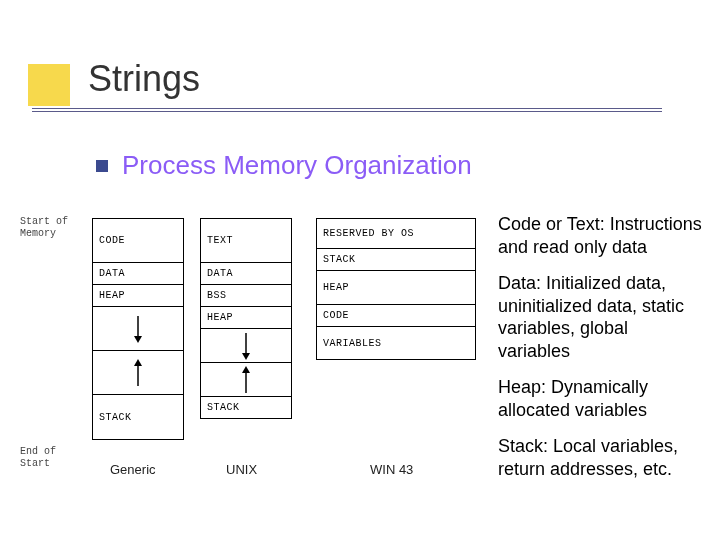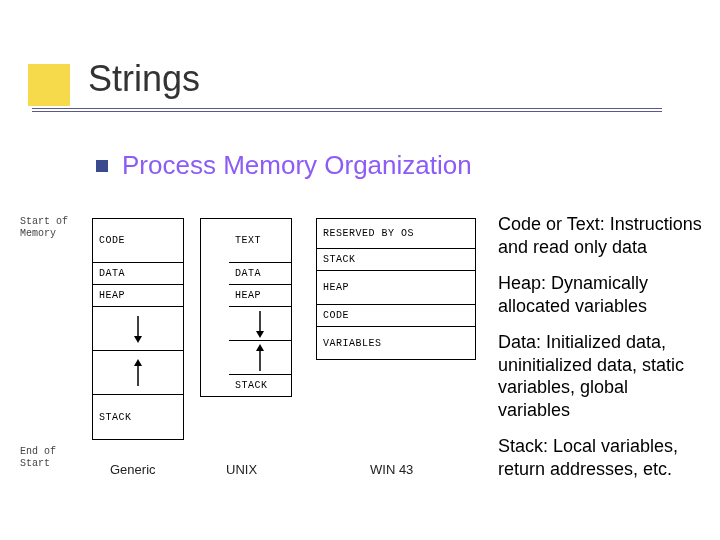--- a/index.html
+++ b/index.html
@@ -155,23 +155,24 @@
     <div class="seg arrow">
       <svg class="arrow-svg" viewBox="0 0 14 30">
           <line x1="7" y1="28" x2="7" y2="6" stroke="#000" stroke-width="1.5"></line>
           <polygon points="3,8 11,8 7,1" fill="#000"></polygon>
         </svg>
     </div>
     <div class="seg tall">STACK</div>
   </div>
   <div class="col-label" style="top:252px; left:90px;">Generic</div>
 
-  <div class="col" style="left:180px;padding-left:28px;">
+  <div class="col" style="left:180px;">
     <div class="seg tall">TEXT</div>
     <div class="seg">DATA</div>
+    <div class="seg">BSS</div>
     <div class="seg">HEAP</div>
     <div class="seg arrow" style="height:34px;">
       <svg class="arrow-svg" viewBox="0 0 14 30">
           <line x1="7" y1="2" x2="7" y2="24" stroke="#000" stroke-width="1.5"></line>
           <polygon points="3,22 11,22 7,29" fill="#000"></polygon>
         </svg>
     </div>
     <div class="seg arrow" style="height:34px;">
       <svg class="arrow-svg" viewBox="0 0 14 30">
           <line x1="7" y1="28" x2="7" y2="6" stroke="#000" stroke-width="1.5"></line>
@@ -188,16 +189,16 @@
     <div class="seg" style="height:34px; display:flex; align-items:center;">HEAP</div>
     <div class="seg">CODE</div>
     <div class="seg" style="height:32px; display:flex; align-items:center;">VARIABLES</div>
   </div>
   <div class="col-label" style="top:252px; left:350px;">WIN 43</div>
 
 </div>
 
 <div class="desc-area">
   <div class="desc-block">Code or Text: Instructions and read only data</div>
+  <div class="desc-block">Data: Initialized data, uninitialized data, static variables, global variables</div>
   <div class="desc-block">Heap: Dynamically allocated variables</div>
-  <div class="desc-block">Data: Initialized data, uninitialized data, static variables, global variables</div>
   <div class="desc-block">Stack:  Local variables, return addresses, etc.</div>
 </div>
 
 </body></html>

